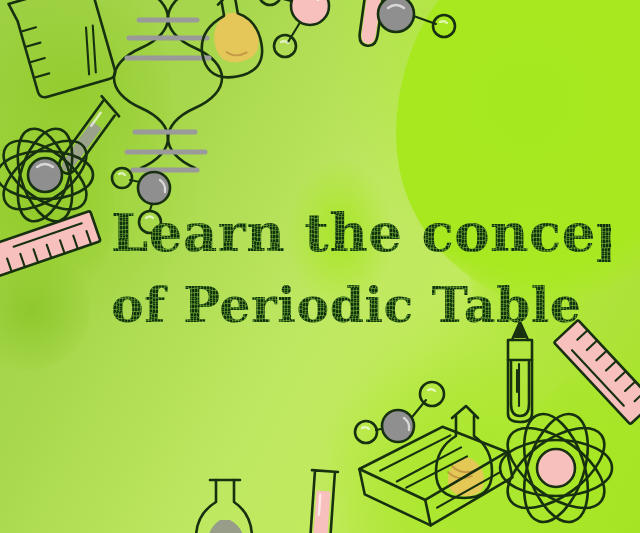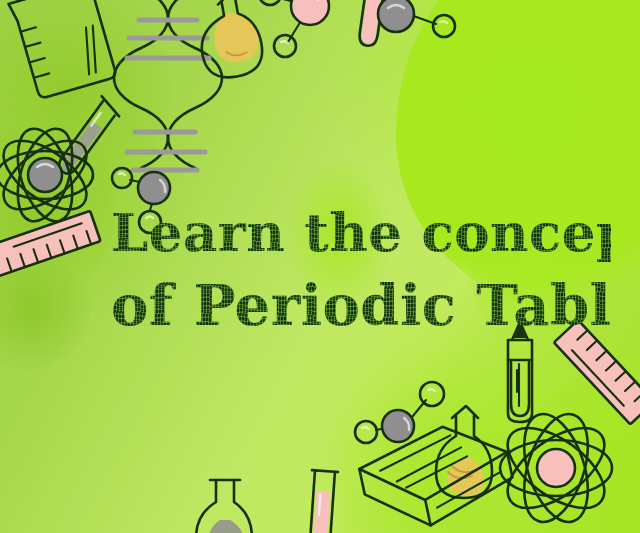--- a/index.html
+++ b/index.html
@@ -84,21 +84,21 @@
     background-image:
       repeating-linear-gradient(92deg, rgba(120,190,60,.50) 0 1px, rgba(0,0,0,0) 1px 3px),
       repeating-linear-gradient(5deg, rgba(140,205,70,.40) 0 1px, rgba(0,0,0,0) 1px 4px),
       repeating-linear-gradient(172deg, rgba(110,180,55,.34) 0 1px, rgba(0,0,0,0) 1px 5px),
       linear-gradient(#11300b,#11300b);
     -webkit-background-clip:text;
     background-clip:text;
     -webkit-text-fill-color:transparent;
     color:transparent;
   }
-  .hl-line.l2{font-size:56px;}
+  .hl-line.l2{font-size:49px;}
 </style>
 </head>
 <body>
 
 <div id="poster">
 
   <div class="blob blob-tl"></div>
   <div class="blob blob-l2"></div>
   <div class="blob blob-bl"></div>
   <div class="blob blob-tr"></div>

